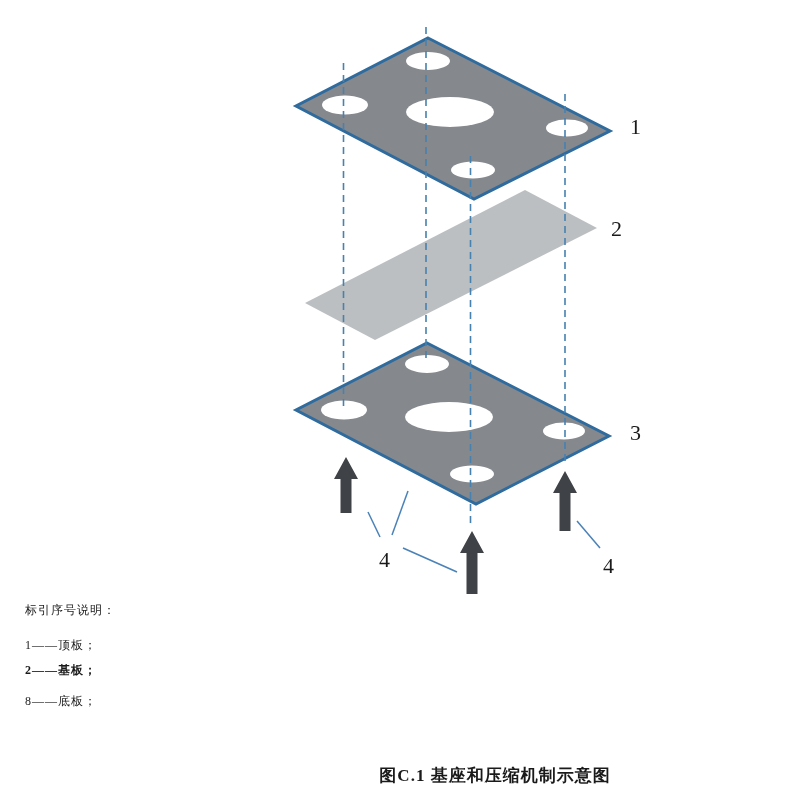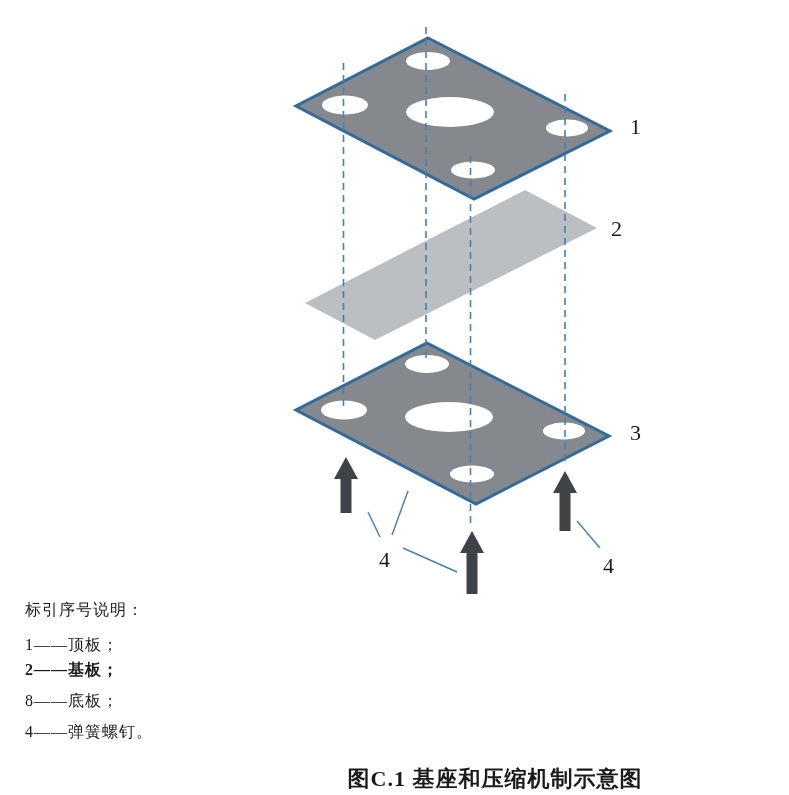--- a/index.html
+++ b/index.html
@@ -13,36 +13,36 @@
     overflow: hidden;
   }
   #diagram-svg {
     position: absolute;
     left: 0; top: 0;
     width: 789px; height: 795px;
   }
   .legend-line {
     position: absolute;
     left: 25px;
-    font-size: 16px;
+    font-size: 12px;
     line-height: 20px;
     letter-spacing: 1px;
     white-space: pre;
   }
   #legend-title   { top: 600px; }
   #legend-item-0  { top: 635px; }
   #legend-item-1  { top: 660px; font-weight: bold; }
   #legend-item-2  { top: 691px; }
   #legend-item-3  { top: 722px; }
   #figure-caption {
     position: absolute;
     left: 495px;
     top: 764px;
     transform: translateX(-50%);
-    font-size: 22px;
+    font-size: 17px;
     font-weight: bold;
     white-space: nowrap;
     letter-spacing: 1px;
   }
   .num-label {
     font-family: "Liberation Serif", "DejaVu Serif", serif;
     font-size: 22px;
   }
 </style>
 </head>
@@ -96,17 +96,16 @@
     <text class="num-label" x="611" y="236" fill="#1a1a1a">2</text>
     <text class="num-label" x="630" y="440" fill="#1a1a1a">3</text>
     <text class="num-label" x="379" y="567" fill="#1a1a1a">4</text>
     <text class="num-label" x="603" y="573" fill="#1a1a1a">4</text>
   </svg>
 
   <div class="legend-line" id="legend-title">标引序号说明：</div>
   <div class="legend-line" id="legend-item-0">1——顶板；</div>
   <div class="legend-line" id="legend-item-1">2——基板；</div>
   <div class="legend-line" id="legend-item-2">8——底板；</div>
-  <div class="legend-line" id="legend-item-3">4——弹簧螺钉。</div>
 
   <div id="figure-caption">图C.1 基座和压缩机制示意图</div>
 
 </div>
 
 </body></html>

